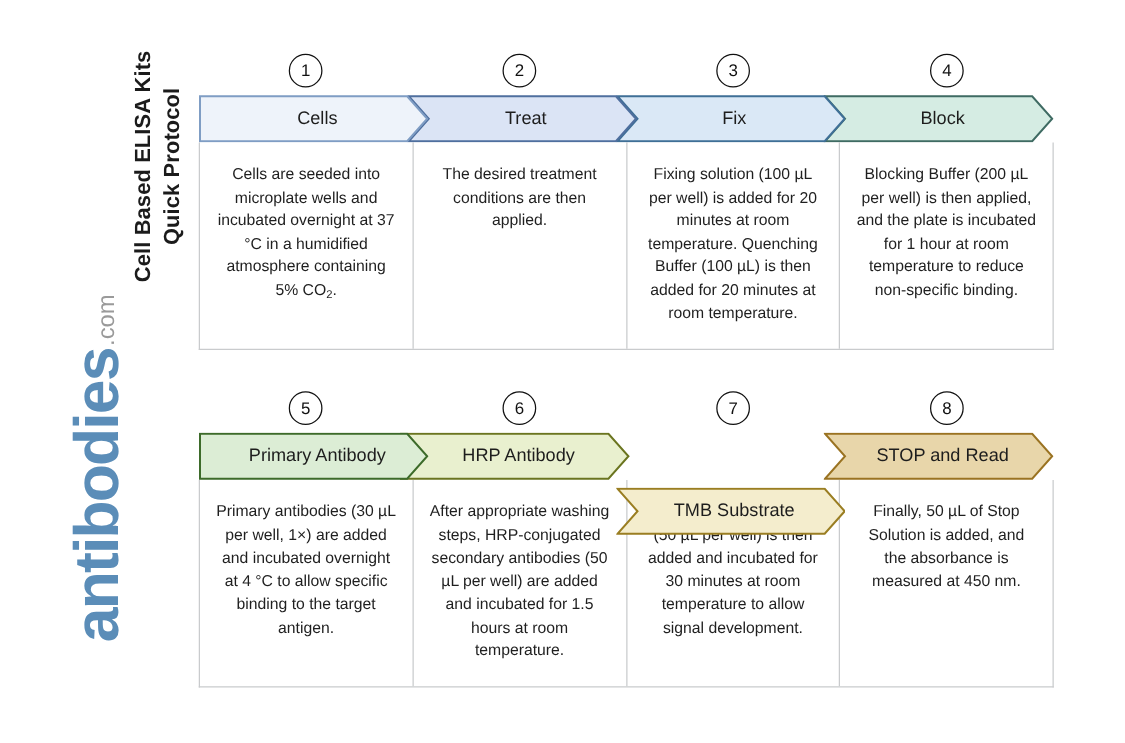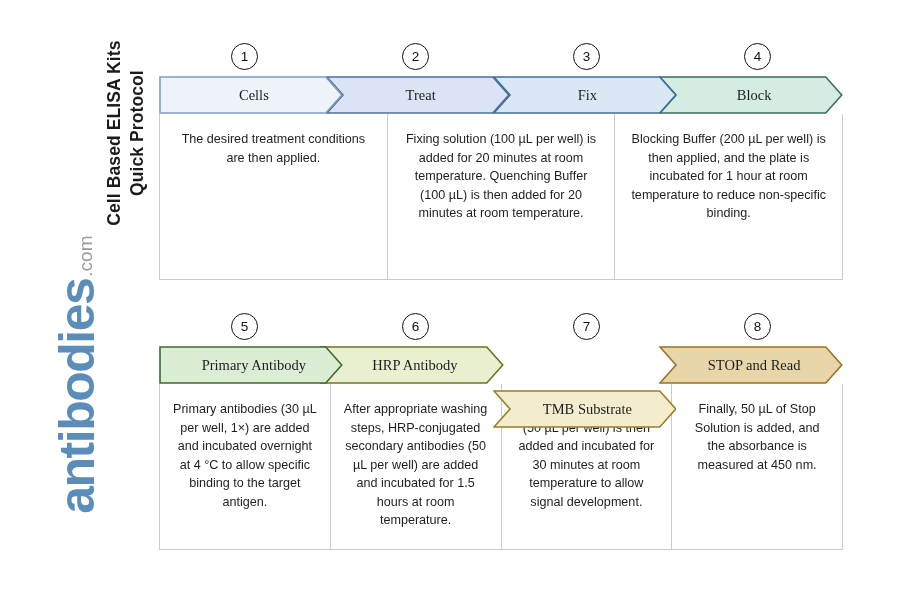--- a/index.html
+++ b/index.html
@@ -100,21 +100,20 @@
     color: #111111;
     background: #ffffff;
     box-sizing: border-box;
   }
 
   
   .chev-band {
     position: relative;
     height: 38px;
     width: 684px;
-    font-family: Liberation Serif, serif;
   }
   .chev {
     position: absolute;
     top: 0;
     height: 38px;
     box-sizing: border-box;
     display: flex;
     align-items: center;
     justify-content: center;
   }
@@ -218,20 +217,23 @@
     <div class="chev" style="left: 500.25px; width: 183.75px; z-index: 2;">
         <svg viewBox="0 0 183.75 38" preserveAspectRatio="none">
           <polygon points="1,1 166.75,1 182.75,19 166.75,37 1,37 17,19" fill="#d5ece3" stroke="#3f6b63" stroke-width="1.6"></polygon>
         </svg>
       <span class="chev-label">Block</span>
     </div>
   </div>
 
   <div class="body-band">
     <div class="body-cell">
+      <div class="body-text">Cells are seeded into microplate wells and incubated overnight at 37 °C in a humidified atmosphere containing 5% CO<sub>2</sub>.</div>
+    </div>
+    <div class="body-cell">
       <div class="body-text">The desired treatment conditions are then applied.</div>
     </div>
     <div class="body-cell">
       <div class="body-text">Fixing solution (100 µL per well) is added for 20 minutes at room temperature. Quenching Buffer (100 µL) is then added for 20 minutes at room temperature.</div>
     </div>
     <div class="body-cell">
       <div class="body-text">Blocking Buffer (200 µL per well) is then applied, and the plate is incubated for 1 hour at room temperature to reduce non-specific binding.</div>
     </div>
   </div>
 </div>

